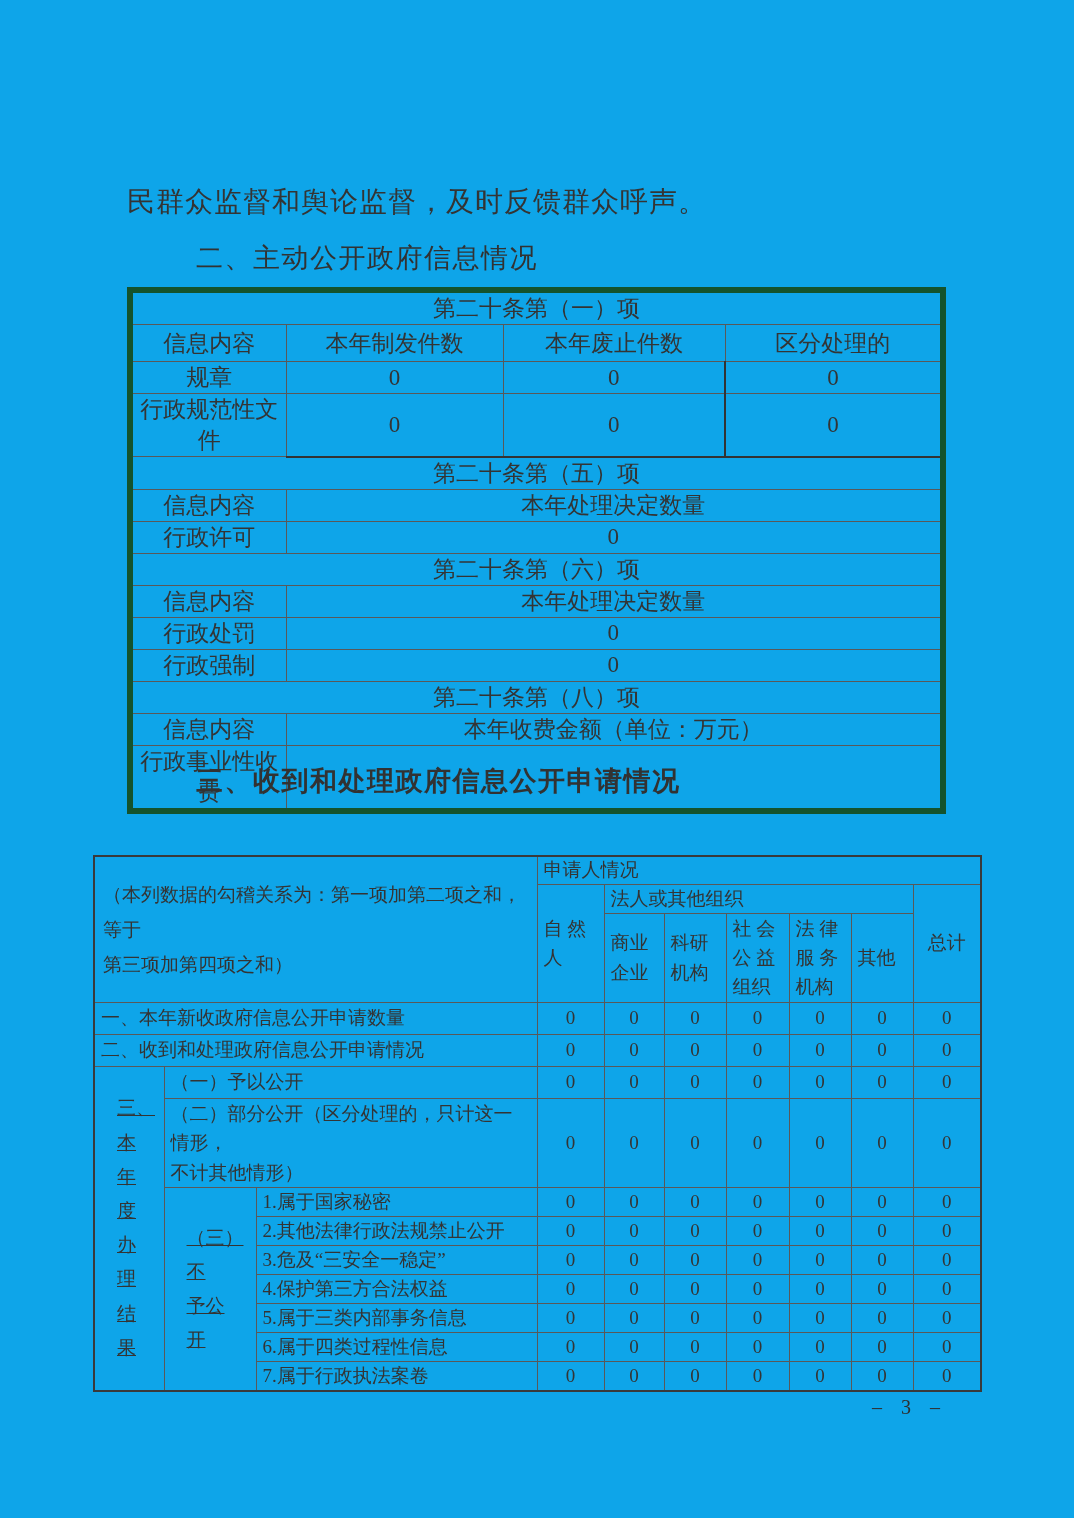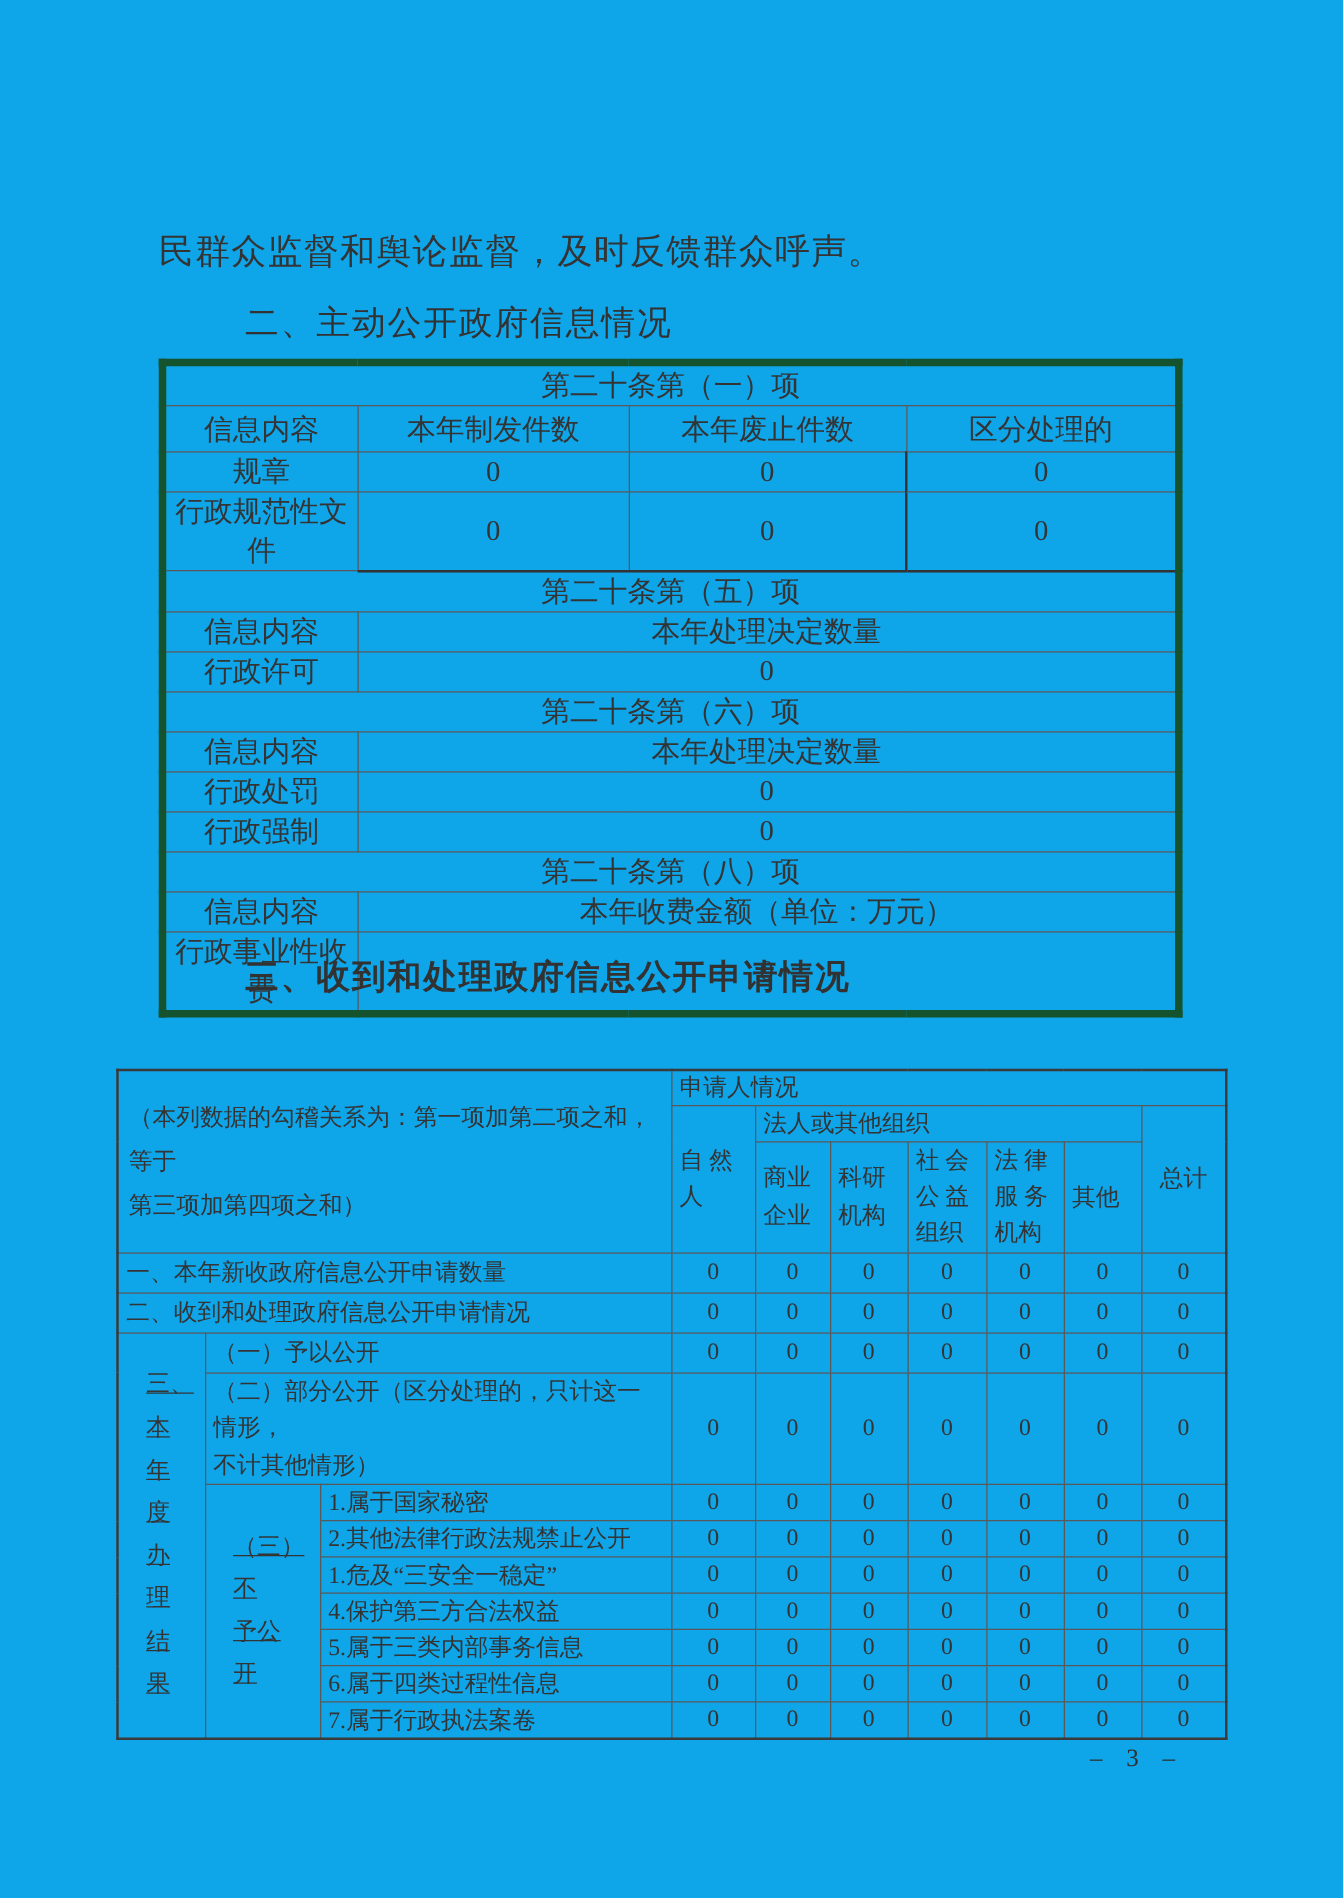--- a/index.html
+++ b/index.html
@@ -222,21 +222,21 @@
       <td>2.其他法律行政法规禁止公开</td>
       <td class="val">0</td>
       <td class="val">0</td>
       <td class="val">0</td>
       <td class="val">0</td>
       <td class="val">0</td>
       <td class="val">0</td>
       <td class="val">0</td>
     </tr>
     <tr class="rh29">
-      <td>1.危及“三安全一稳定”</td>
+      <td>3.危及“三安全一稳定”</td>
       <td class="val">0</td>
       <td class="val">0</td>
       <td class="val">0</td>
       <td class="val">0</td>
       <td class="val">0</td>
       <td class="val">0</td>
       <td class="val">0</td>
     </tr>
     <tr class="rh29">
       <td>4.保护第三方合法权益</td>

